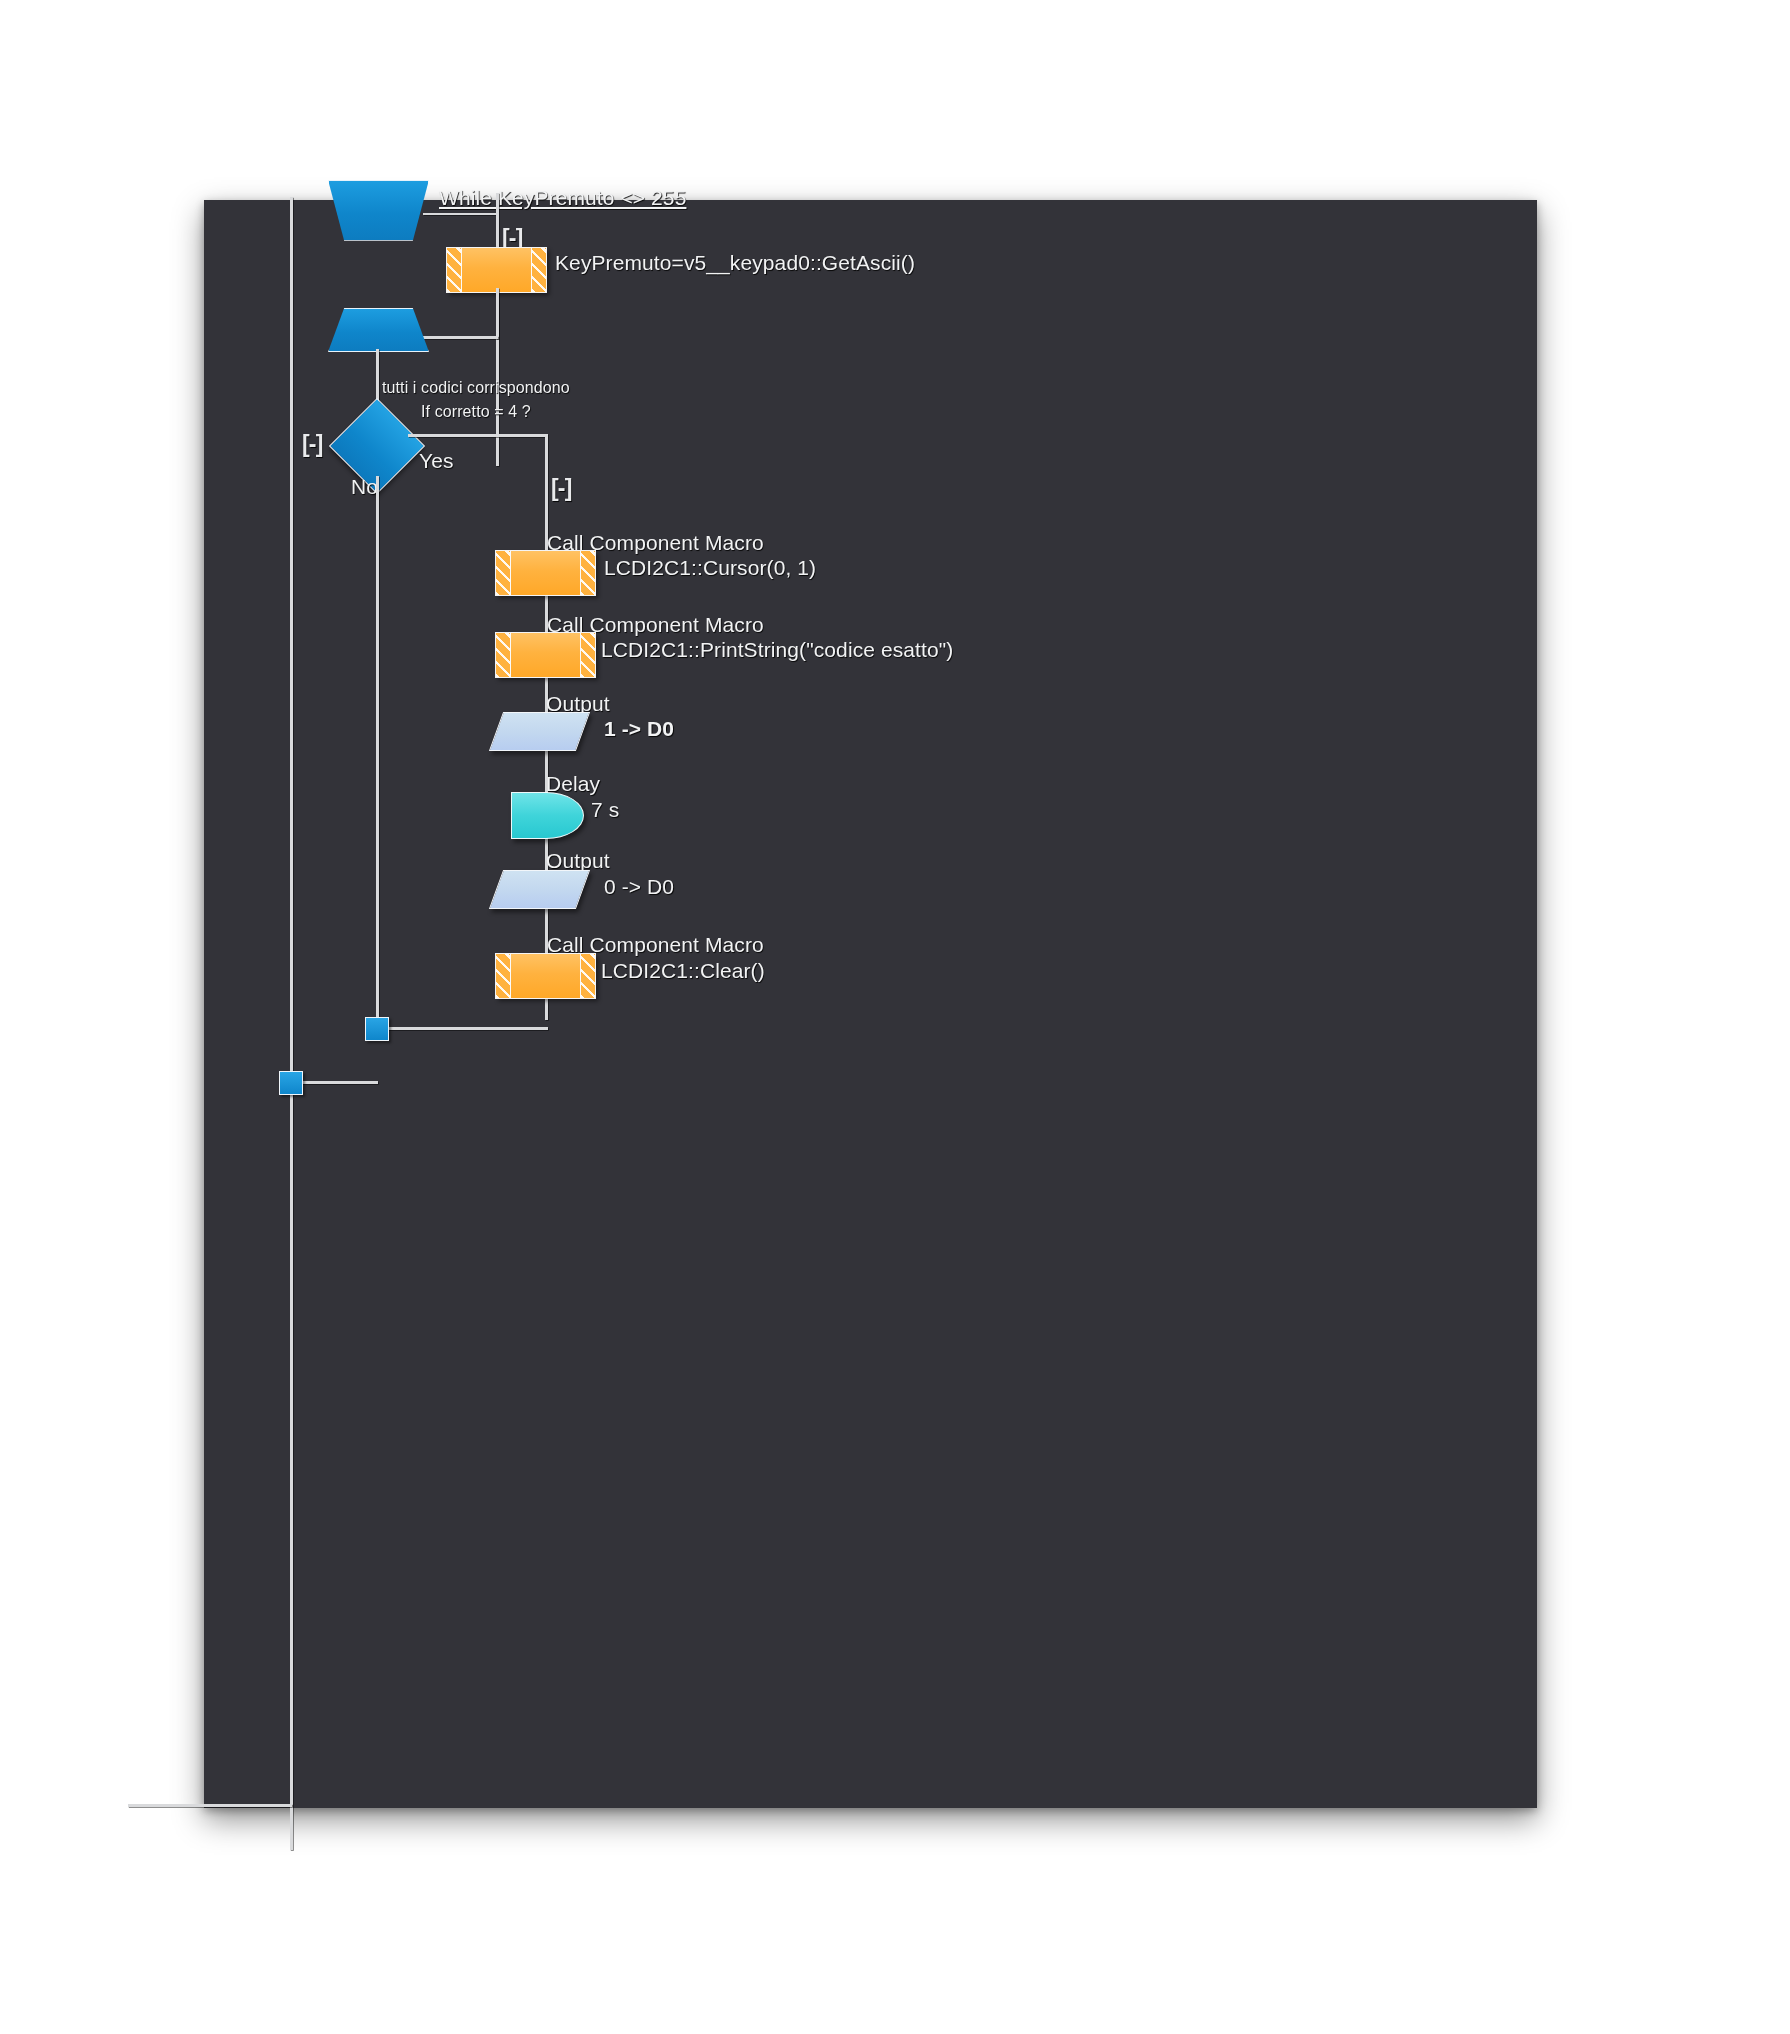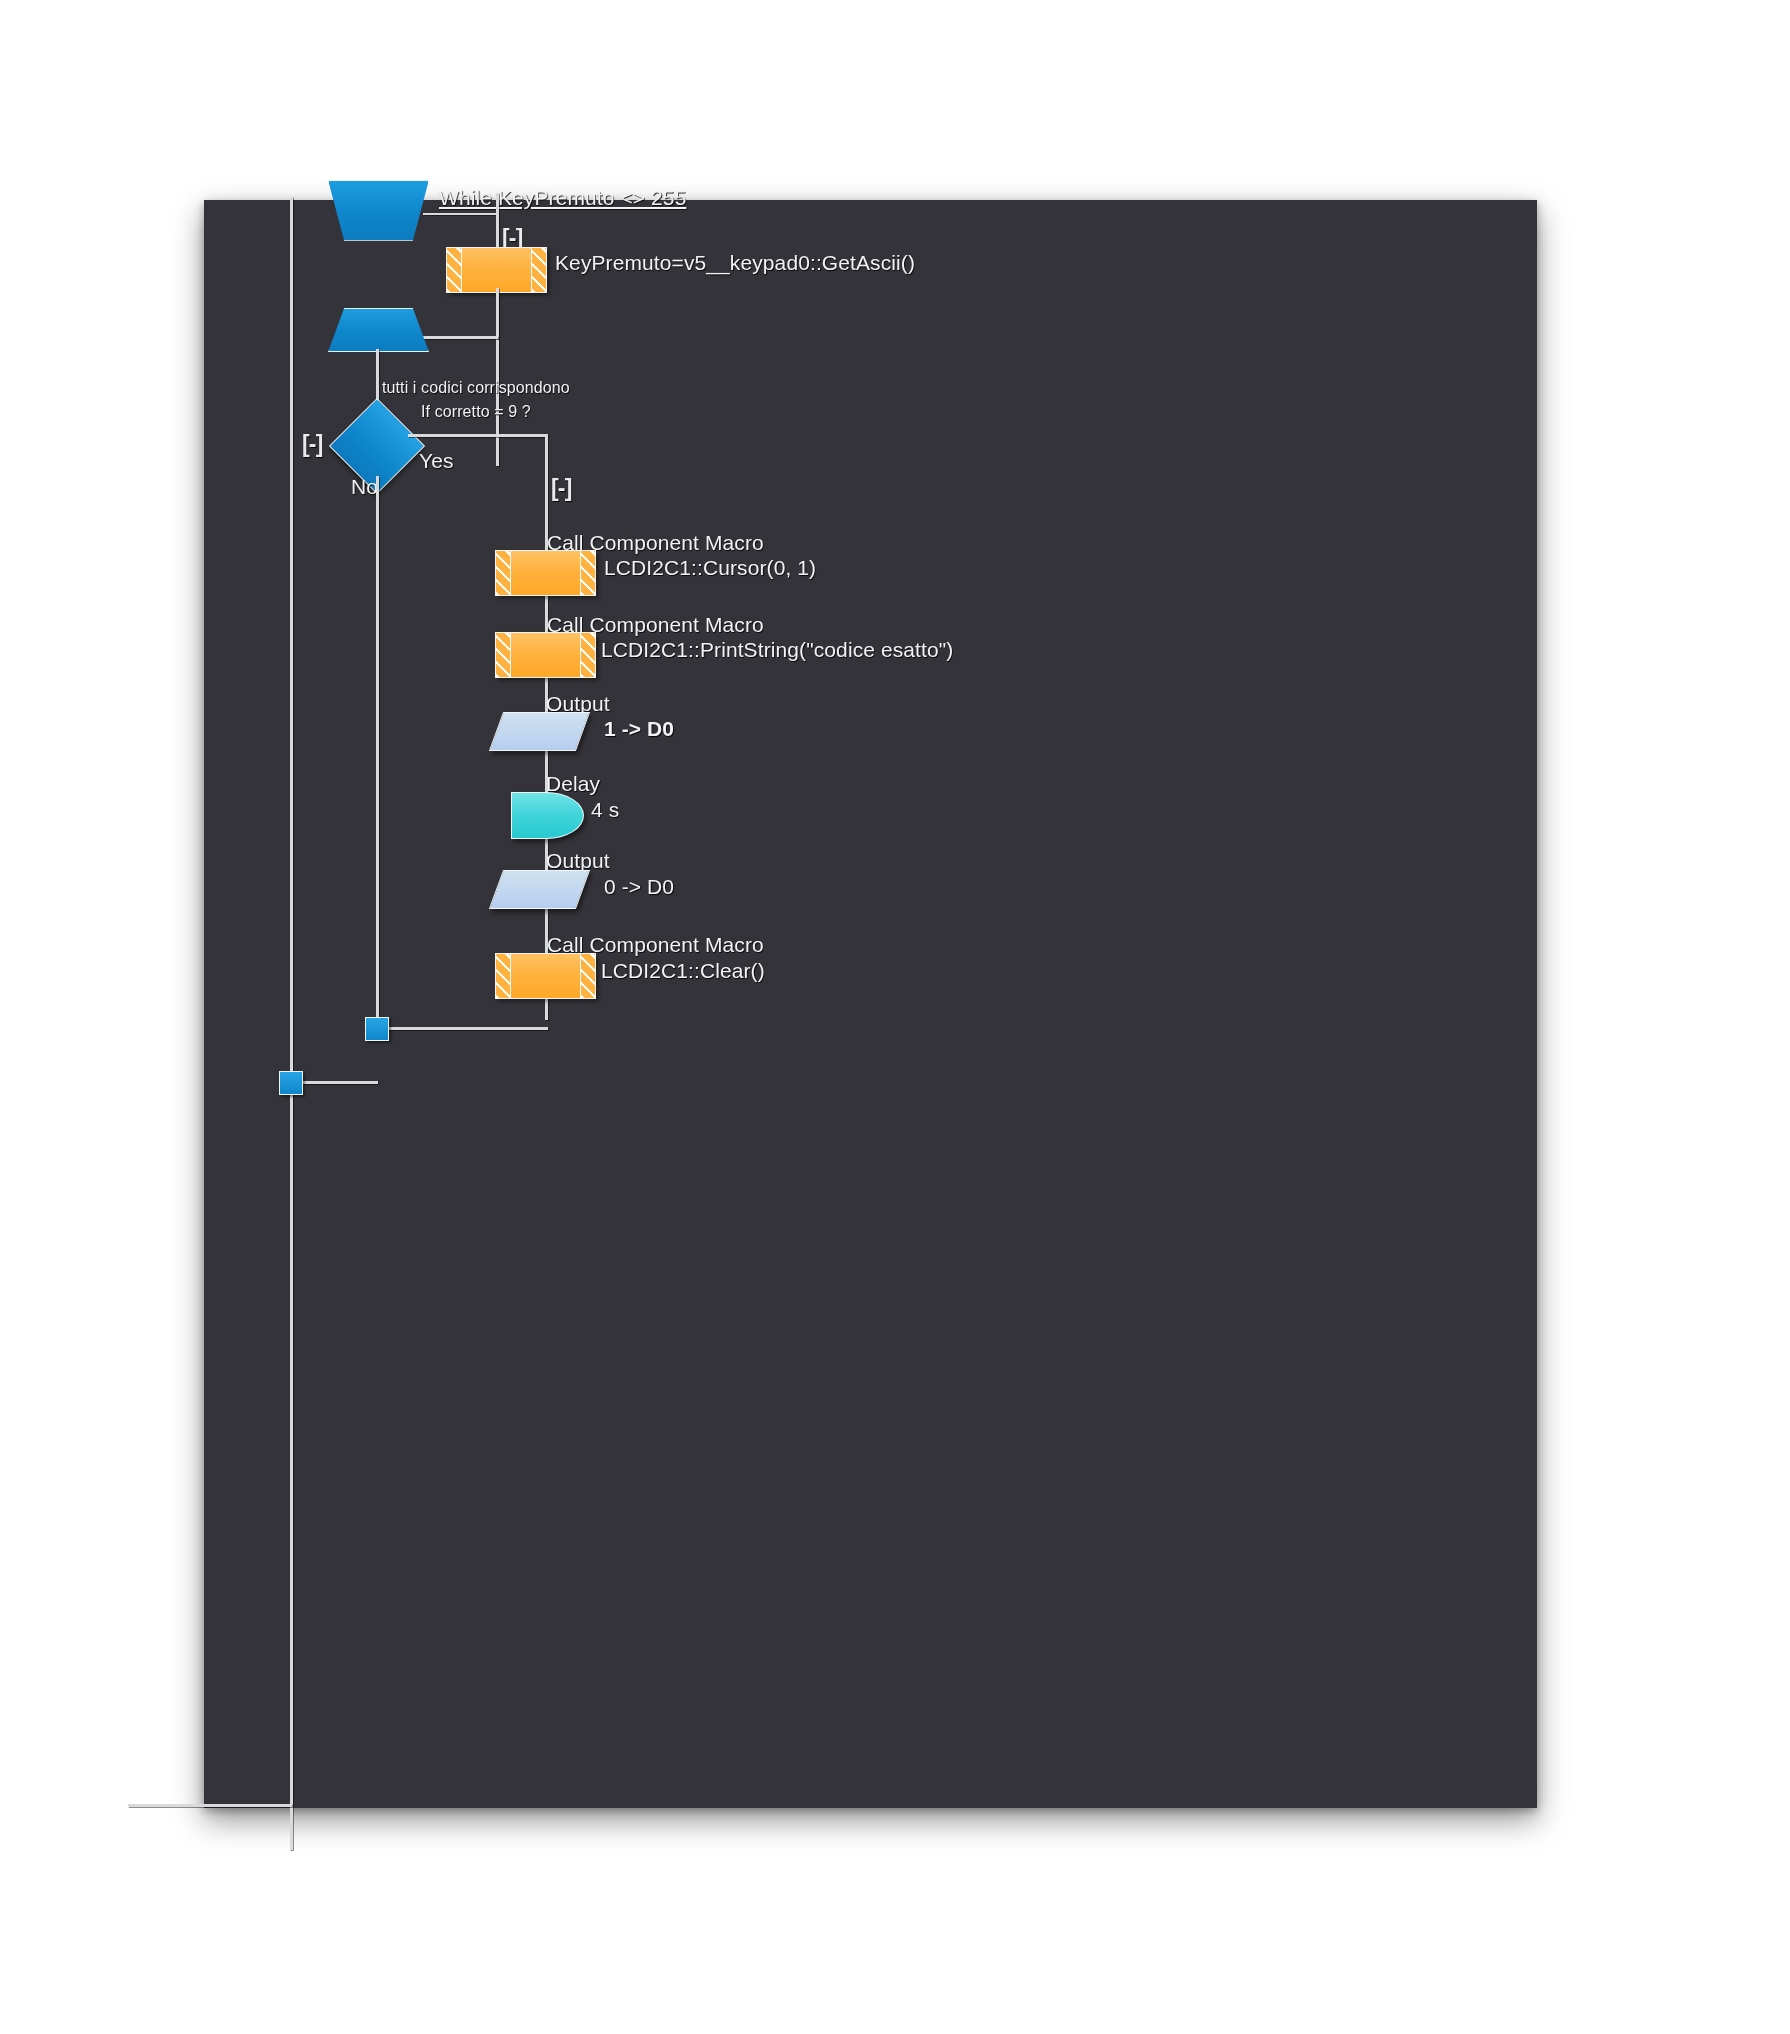--- a/index.html
+++ b/index.html
@@ -120,21 +120,21 @@
     <div class="lbl" style="left:351px;top:51px;text-align:right;">KeyPremuto=v5__keypad0::GetAscii()</div>
 
     <div class="wire v" style="left:292px;top:88px;height:51px;"></div>
     <div class="wire h" style="left:219px;top:136px;width:75px;"></div>
 
     <div class="node trap-down" style="left:124px;top:108px;width:99px;height:42px;"></div>
 
     <div class="wire v" style="left:172px;top:149px;height:64px;"></div>
 
     <div class="lbl small" style="left:178px;top:179px;">tutti i codici corrispondono</div>
-    <div class="lbl small" style="left:217px;top:203px;">If  corretto = 9 ?</div>
+    <div class="lbl small" style="left:217px;top:203px;">If  corretto = 4 ?</div>
 
     <div class="node diamond" style="left:139px;top:212px;width:66px;height:66px;"></div>
 
     <div class="collapse" style="left:98px;top:231px;">[-]</div>
 
     <div class="lbl" style="left:215px;top:249px;">Yes</div>
     <div class="lbl" style="left:147px;top:275px;">No</div>
 
     <div class="wire h" style="left:204px;top:234px;width:139px;"></div>
     <div class="wire v" style="left:341px;top:234px;height:586px;"></div>
@@ -156,21 +156,21 @@
       <div class="bar r"></div>
     </div>
     <div class="lbl" style="left:397px;top:438px;">LCDI2C1::PrintString("codice esatto")</div>
 
     <div class="lbl" style="left:342px;top:492px;">Output</div>
     <div class="node parallel" style="left:292px;top:512px;width:85px;height:37px;"></div>
     <div class="lbl" style="left:400px;top:517px;font-weight:bold;">1 -&gt; D0</div>
 
     <div class="lbl" style="left:342px;top:572px;">Delay</div>
     <div class="node delay" style="left:307px;top:592px;width:71px;height:45px;"></div>
-    <div class="lbl" style="left:387px;top:598px;">4 s</div>
+    <div class="lbl" style="left:387px;top:598px;">7 s</div>
 
     <div class="lbl" style="left:342px;top:649px;">Output</div>
     <div class="node parallel" style="left:292px;top:670px;width:85px;height:37px;"></div>
     <div class="lbl" style="left:400px;top:675px;">0 -&gt; D0</div>
 
     <div class="lbl" style="left:343px;top:733px;">Call Component Macro</div>
     <div class="node macro" style="left:291px;top:753px;width:99px;height:44px;">
       <div class="bar l"></div>
       <div class="bar r"></div>
     </div>

